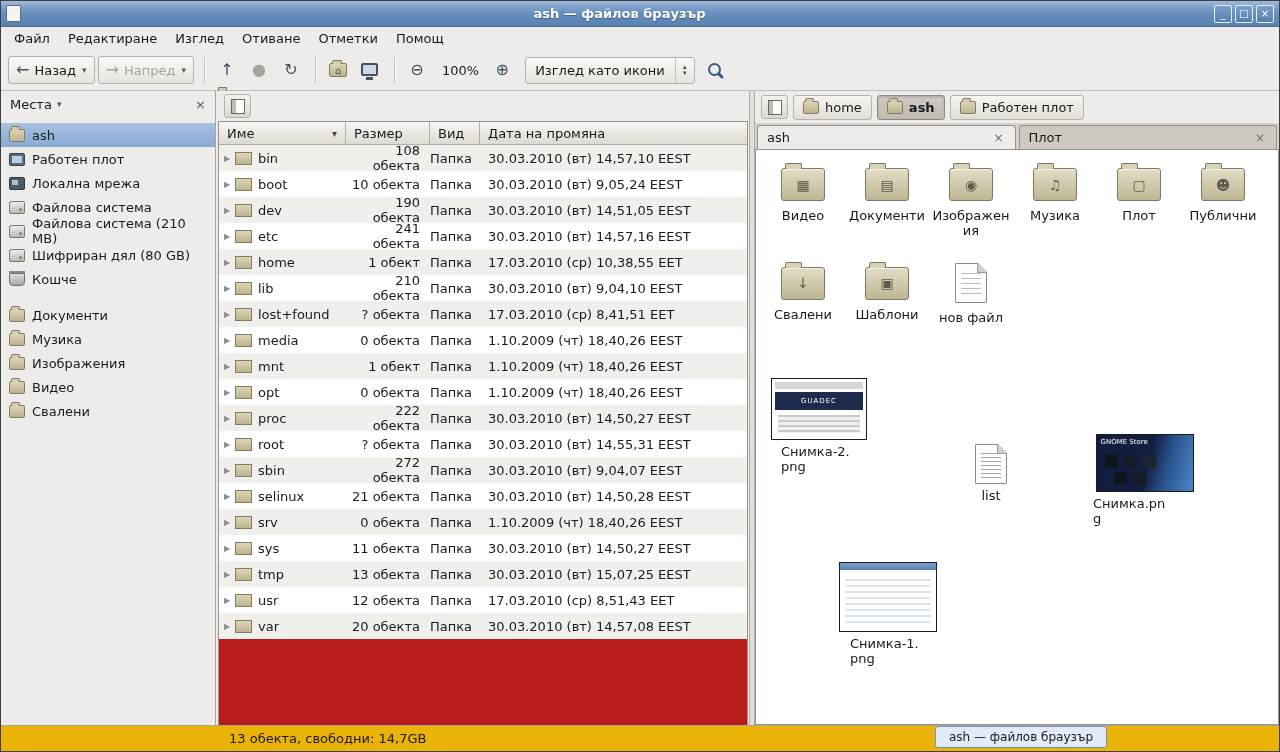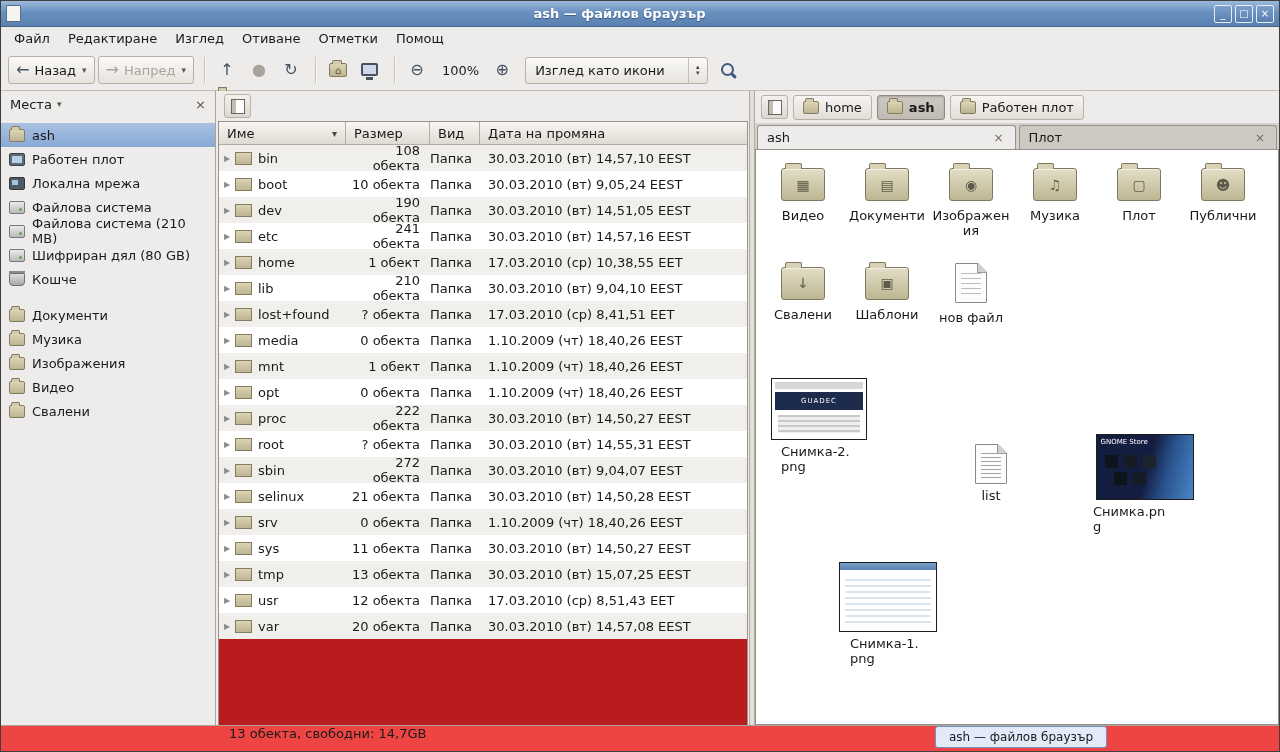--- a/index.html
+++ b/index.html
@@ -29,21 +29,21 @@
   .tbtn{display:flex;align-items:center;gap:5px;height:28px;padding:0 7px;
     border:1px solid #b7b2a8;border-radius:3px;background:linear-gradient(#fbfaf8,#e6e3dd);margin-right:3px;}
   .tflat{display:flex;align-items:center;justify-content:center;height:28px;min-width:30px;
     border:1px solid transparent;border-radius:3px;margin-right:2px;}
   .tico{font-size:16px;line-height:1;color:#45525f;}
   .disabled, .disabled .tico{color:#a8a49b;}
   .caret{font-size:9px;color:#5a564e;margin-left:1px;}
   .tsep{width:1px;height:26px;background:#c6c1b7;box-shadow:1px 0 0 #fbfaf7;margin:0 7px;}
   .zoomtxt{padding:0 8px;}
   .combo{display:flex;align-items:center;height:27px;border:1px solid #b7b2a8;border-radius:3px;
-    background:linear-gradient(#fbfaf8,#e6e3dd);padding-left:9px;margin:0 6px;gap:13px;}
+    background:linear-gradient(#fbfaf8,#e6e3dd);padding-left:9px;margin:0 6px;}
   .combo-arrows{display:flex;flex-direction:column;align-items:center;justify-content:center;
     width:19px;height:100%;border-left:1px solid #c5c0b6;margin-left:10px;font-size:7px;line-height:6px;color:#4a463e;}
   .mini-folder{width:18px;height:14px;background:linear-gradient(#dcd4b4,#bdb491);border:1px solid #837c61;border-radius:2px;position:relative;}
   .mini-folder::before{content:"";position:absolute;top:-4px;left:2px;width:8px;height:3px;
     background:#d3cbab;border:1px solid #837c61;border-bottom:none;border-radius:2px 2px 0 0;}
   .home-glyph{position:absolute;inset:0;display:flex;align-items:center;justify-content:center;font-size:10px;color:#55503f;}
   .comp{width:17px;height:13px;border:2px solid #46525e;border-radius:2px;background:#cfd8e8;position:relative;margin-top:-2px;}
   .comp::after{content:"";position:absolute;left:3px;bottom:-6px;width:7px;height:3px;background:#46525e;}
   .mag{width:17px;height:17px;position:relative;}
   .mag::before{content:"";position:absolute;top:1px;left:1px;width:9px;height:9px;border:2px solid #3c5a82;border-radius:50%;}
@@ -130,38 +130,38 @@
   .tpos1{left:180px;top:294px;}
   .tpos2{left:320px;top:284px;}
   .tpos3{left:77px;top:412px;}
   .tlabel2{margin-top:5px;line-height:1.15;max-width:76px;overflow-wrap:anywhere;}
   .timg-web{width:96px;height:62px;background:#fff;border:1px solid #1d1d1d;position:relative;}
   .timg-web::before{content:"";position:absolute;top:3px;left:3px;right:3px;height:7px;background:#d7d7d7;}
   .timg-web::after{content:"";position:absolute;left:6px;right:6px;top:36px;height:18px;
     background:repeating-linear-gradient(to bottom,#c9c9c9 0 2px,#efefef 2px 5px);}
   .tcap-web{position:absolute;top:13px;left:3px;right:3px;height:18px;background:#1d2b4c;color:#fff;
     font-size:7px;display:flex;align-items:center;justify-content:center;letter-spacing:1px;}
-  .timg-photo{width:98px;height:66px;border:1px solid #1d1d1d;position:relative;
+  .timg-photo{width:98px;height:58px;border:1px solid #1d1d1d;position:relative;
     background:linear-gradient(105deg,#131d40 52%,#2a548f 72%,#4b86c8);margin-left:27px;}
   .tcap-photo{position:absolute;top:3px;left:4px;color:#fff;font-size:7px;}
   .timg-photo::after{content:"";position:absolute;top:20px;left:8px;width:13px;height:13px;background:#0e141c;
     box-shadow:19px 0 0 #151c26,38px 0 0 #1c2430,9px 17px 0 #0e141c,28px 17px 0 #151c26;}
   .timg-shot{width:98px;height:70px;background:#fff;border:1px solid #1d1d1d;position:relative;}
   .timg-shot::before{content:"";position:absolute;top:0;left:0;right:0;height:7px;background:linear-gradient(#7ba0cc,#5a82b0);}
   .timg-shot::after{content:"";position:absolute;top:16px;left:5px;right:5px;bottom:5px;
     background:repeating-linear-gradient(to bottom,#dbe5f1 0 2px,#ffffff 2px 6px);}
   .tfile{width:32px;height:40px;background:#fdfdfc;border:1px solid #8a8a8a;border-radius:1px;position:relative;}
   .tfile::before{content:"";position:absolute;top:-1px;right:-1px;width:9px;height:9px;
     background:linear-gradient(225deg,#ffffff 48%,#cfcfcf 50%);border-left:1px solid #9a9a9a;border-bottom:1px solid #9a9a9a;}
   .tfile::after{content:"";position:absolute;left:5px;right:5px;top:8px;height:26px;
     background:repeating-linear-gradient(to bottom,#9aa3ae 0 1px,transparent 1px 4px);}
 
   
-  .statusbar{position:absolute;left:0;right:0;bottom:0;height:26px;background:#ef4444;
-    border-top:1px solid #aba599;display:flex;align-items:flex-start;}
+  .statusbar{position:absolute;left:0;right:0;bottom:0;height:26px;background:#eab308;
+    border-top:1px solid #aba599;display:flex;align-items:center;}
   .status-text{margin-left:228px;}
   .taskbtn{position:absolute;left:934px;bottom:3px;width:172px;height:22px;background:#e2eafa;
     border:1px solid #6f94c4;border-radius:3px;display:flex;align-items:center;justify-content:center;font-size:12px;}
 </style>
 </head>
 <body>
 
 <div class="window">
 
   <div class="titlebar">

